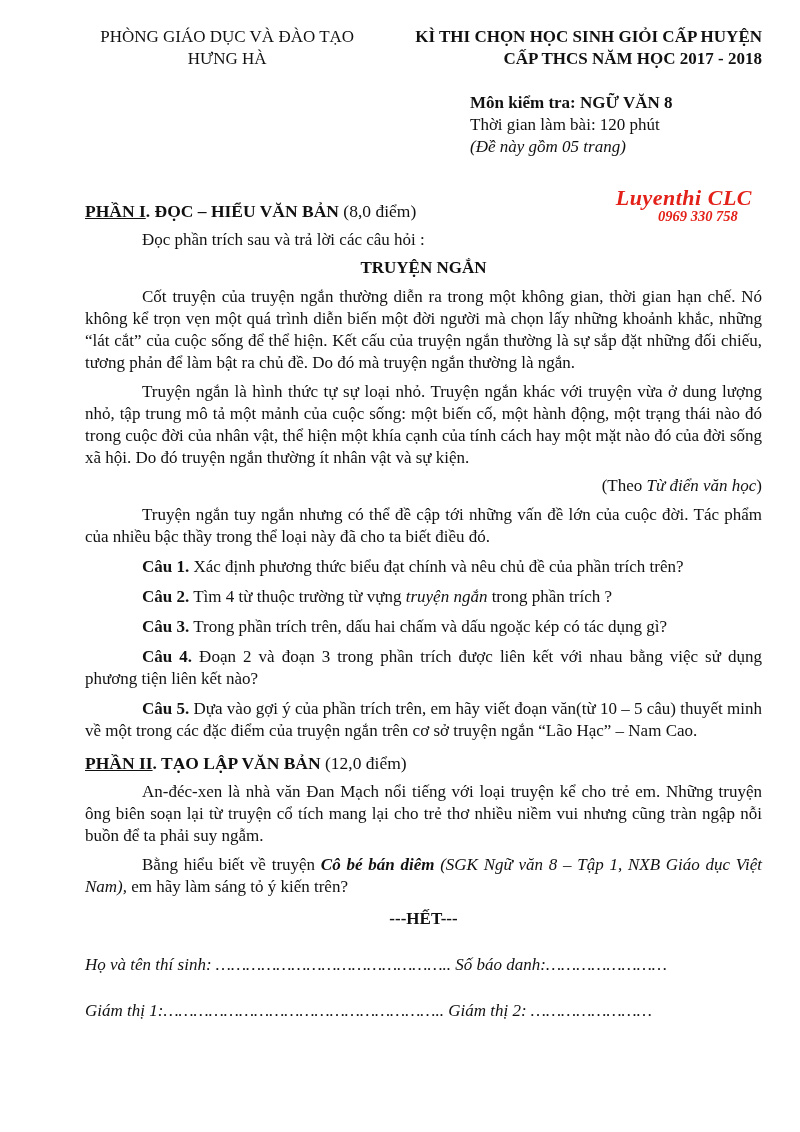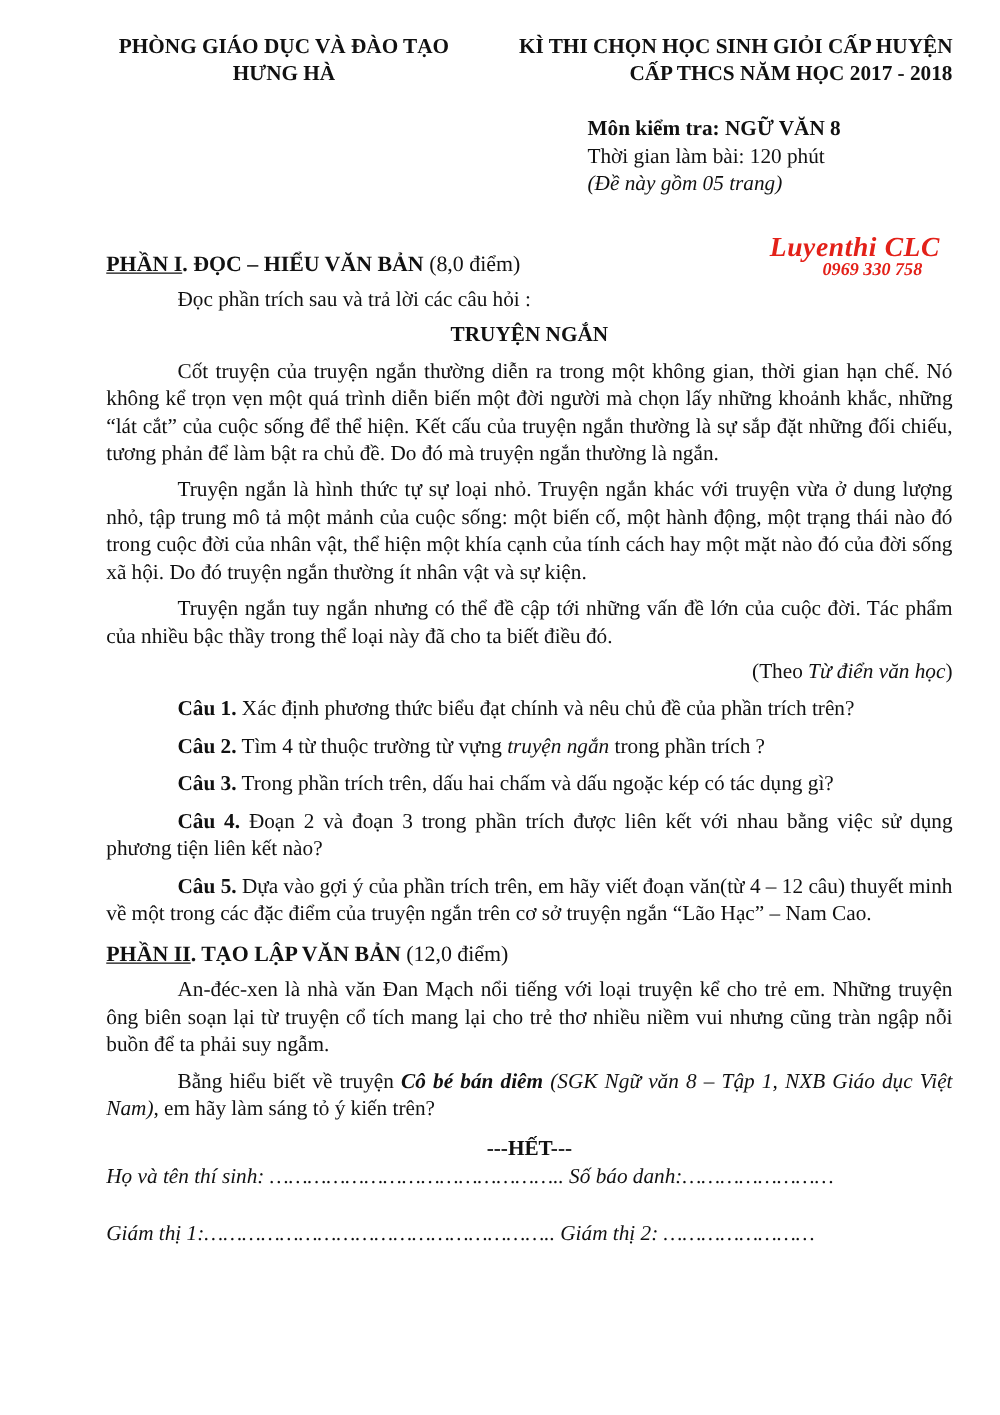--- a/index.html
+++ b/index.html
@@ -14,21 +14,21 @@
     font-size: 17px;
     line-height: 22px;
     color: #111;
     padding: 26px 38px 0 85px;
     overflow: hidden;
   }
   .b  { font-weight: bold; }
   .i  { font-style: italic; }
   .u  { text-decoration: underline; }
   .header { display: flex; }
-  .header-left  { flex: 0 0 42%; text-align: center; font-weight: bold; }
+  .header-left  { flex: 0 0 42%; text-align: center; font-weight: normal; }
   .header-right { flex: 1; text-align: right; font-weight: bold; }
   .exam-info { margin: 22px 0 0 385px; }
   .sec-heading { position: relative; margin-top: 42px; font-size: 17.5px; }
   .sec-heading2 { position: relative; margin-top: 10px; font-size: 17.5px; }
   .watermark {
     position: absolute;
     right: 10px;
     top: -14px;
     text-align: center;
     font-style: italic;
@@ -39,21 +39,21 @@
   .watermark .phone { font-size: 14.5px; padding-left: 28px; }
   .para {
     text-align: justify;
     text-indent: 57px;
     margin-top: 7px;
   }
   .q { margin-top: 8px; }
   .passage-title { text-align: center; font-weight: bold; margin-top: 6px; }
   .source { text-align: right; margin-top: 6px; text-indent: 0; }
   .het { text-align: center; font-weight: bold; margin-top: 10px; }
-  .footer-line { font-style: italic; }
+  .footer-line { font-style: italic; margin-top: 24px; }
   .footer-line.second { margin-top: 24px; }
 </style>
 </head>
 <body>
 
 <div class="page">
 
   <div class="header">
     <div class="header-left">
       <div>PHÒNG GIÁO DỤC VÀ ĐÀO TẠO</div>
@@ -78,40 +78,40 @@
       <div class="phone">0969 330 758</div>
     </div>
   </div>
 
   <p class="para">Đọc phần trích sau và trả lời các câu hỏi :</p>
 
   <div class="passage-title">TRUYỆN NGẮN</div>
 
   <p class="para">Cốt truyện của truyện ngắn thường diễn ra trong một không gian, thời gian hạn chế. Nó không kể trọn vẹn một quá trình diễn biến một đời người mà chọn lấy những khoảnh khắc, những “lát cắt” của cuộc sống để thể hiện. Kết cấu của truyện ngắn thường là sự sắp đặt những đối chiếu, tương phản để làm bật ra chủ đề. Do đó mà truyện ngắn thường là ngắn.</p>
   <p class="para">Truyện ngắn là hình thức tự sự loại nhỏ. Truyện ngắn khác với truyện vừa ở dung lượng nhỏ, tập trung mô tả một mảnh của cuộc sống: một biến cố, một hành động, một trạng thái nào đó trong cuộc đời của nhân vật, thể hiện một khía cạnh của tính cách hay một mặt nào đó của đời sống xã hội. Do đó truyện ngắn thường ít nhân vật và sự kiện.</p>
-  <p class="para">Truyện ngắn tuy ngắn nhưng có thể đề cập tới những vấn đề lớn của cuộc đời. Tác phẩm của nhiều bậc thầy trong thể loại này đã cho ta biết điều đó.</p>
-
   <p class="para source">
     <span>(Theo </span><span class="i">Từ điển văn học</span><span>)</span>
   </p>
+
+  <p class="para">Truyện ngắn tuy ngắn nhưng có thể đề cập tới những vấn đề lớn của cuộc đời. Tác phẩm của nhiều bậc thầy trong thể loại này đã cho ta biết điều đó.</p>
 
   <p class="para q">
     <span class="b">Câu 1.</span><span> Xác định phương thức biểu đạt chính và nêu chủ đề của phần trích trên?</span>
   </p>
   <p class="para q">
     <span class="b">Câu 2.</span><span> Tìm 4 từ thuộc trường từ vựng </span><span class="i">truyện ngắn</span><span> trong phần trích ?</span>
   </p>
   <p class="para q">
     <span class="b">Câu 3.</span><span> Trong phần trích trên, dấu hai chấm và dấu ngoặc kép có tác dụng gì?</span>
   </p>
   <p class="para q">
     <span class="b">Câu 4.</span><span> Đoạn 2 và đoạn 3 trong phần trích được liên kết với nhau bằng việc sử dụng phương tiện liên kết nào?</span>
   </p>
   <p class="para q">
-    <span class="b">Câu 5.</span><span> Dựa vào gợi ý của phần trích trên, em hãy viết đoạn văn(từ 4 – 12 câu) thuyết minh về một trong các đặc điểm của truyện ngắn trên cơ sở truyện ngắn “Lão Hạc” – Nam Cao.</span>
+    <span class="b">Câu 5.</span><span> Dựa vào gợi ý của phần trích trên, em hãy viết đoạn văn(từ 10 – 5 câu) thuyết minh về một trong các đặc điểm của truyện ngắn trên cơ sở truyện ngắn “Lão Hạc” – Nam Cao.</span>
   </p>
 
   <div class="sec-heading2">
     <span class="b u">PHẦN II</span><span class="b">. TẠO LẬP VĂN BẢN </span><span>(12,0 điểm)</span>
   </div>
 
   <p class="para">An-đéc-xen là nhà văn Đan Mạch nổi tiếng với loại truyện kể cho trẻ em. Những truyện ông biên soạn lại từ truyện cổ tích mang lại cho trẻ thơ nhiều niềm vui nhưng cũng tràn ngập nỗi buồn để ta phải suy ngẫm.</p>
 
   <p class="para">
     <span>Bằng hiểu biết về truyện </span><span class="b i">Cô bé bán diêm</span><span class="i"> (SGK Ngữ văn 8 – Tập 1, NXB Giáo dục Việt Nam),</span><span> em hãy làm sáng tỏ ý kiến trên?</span>

